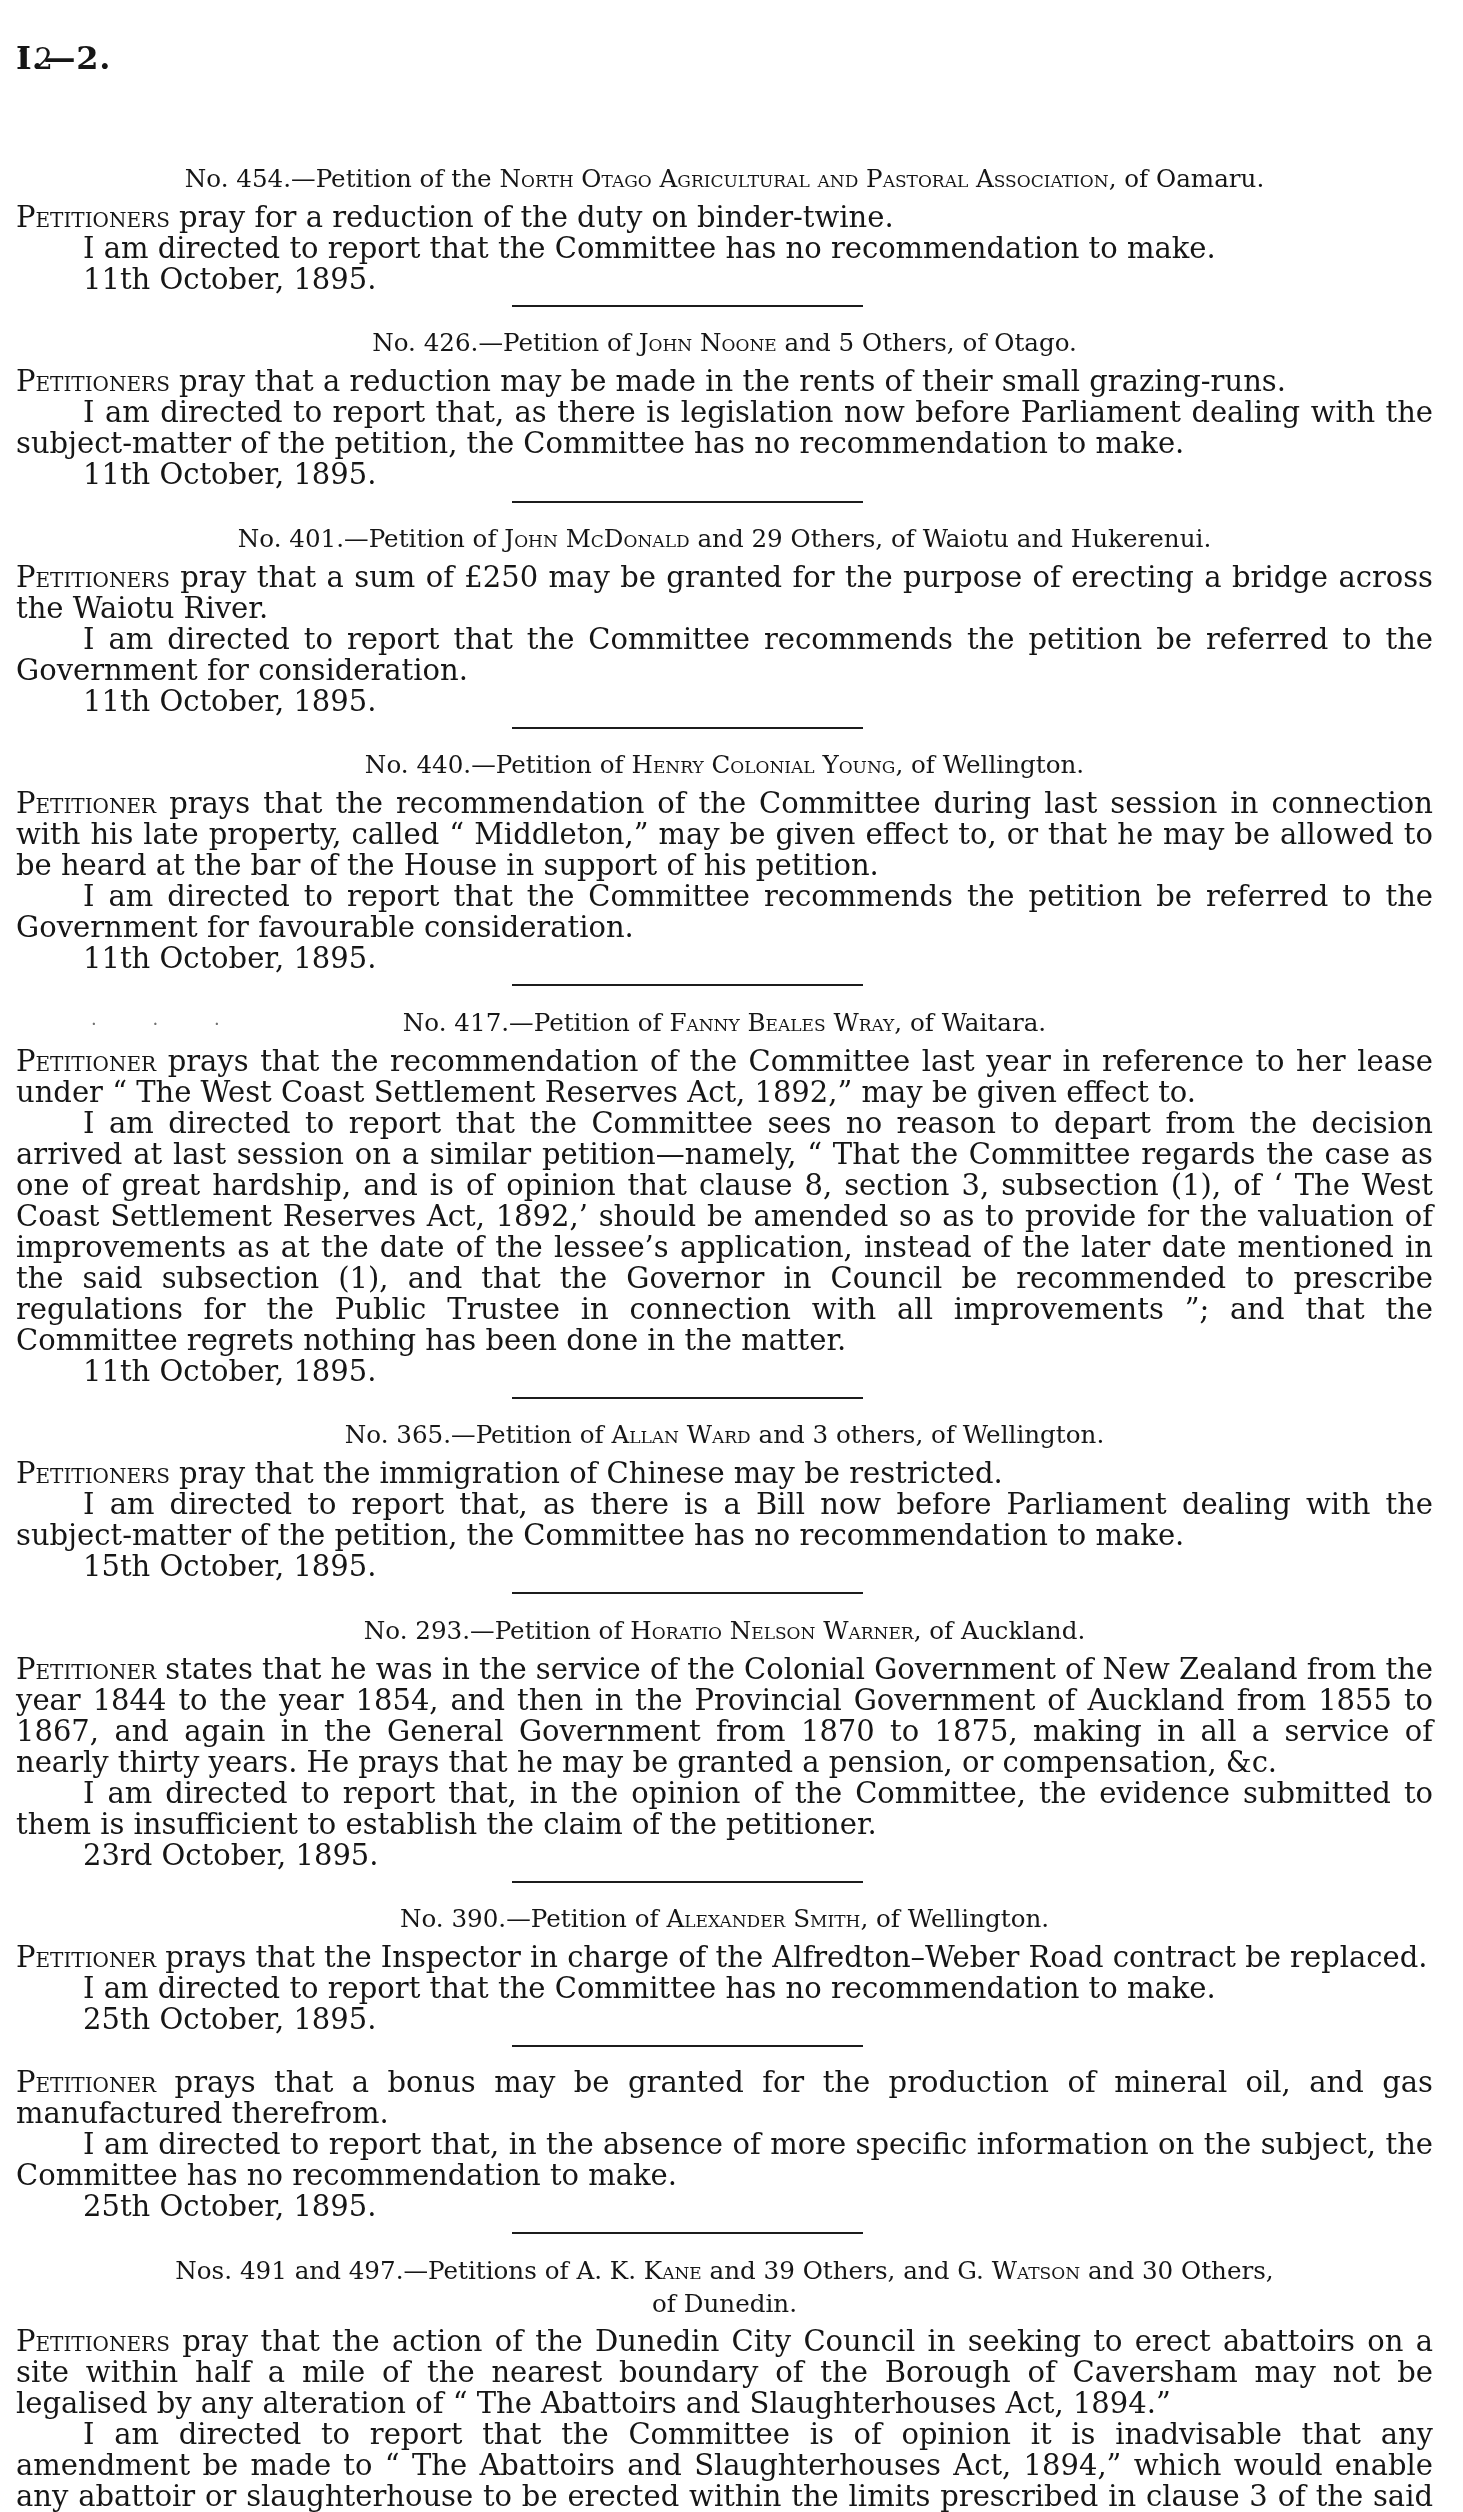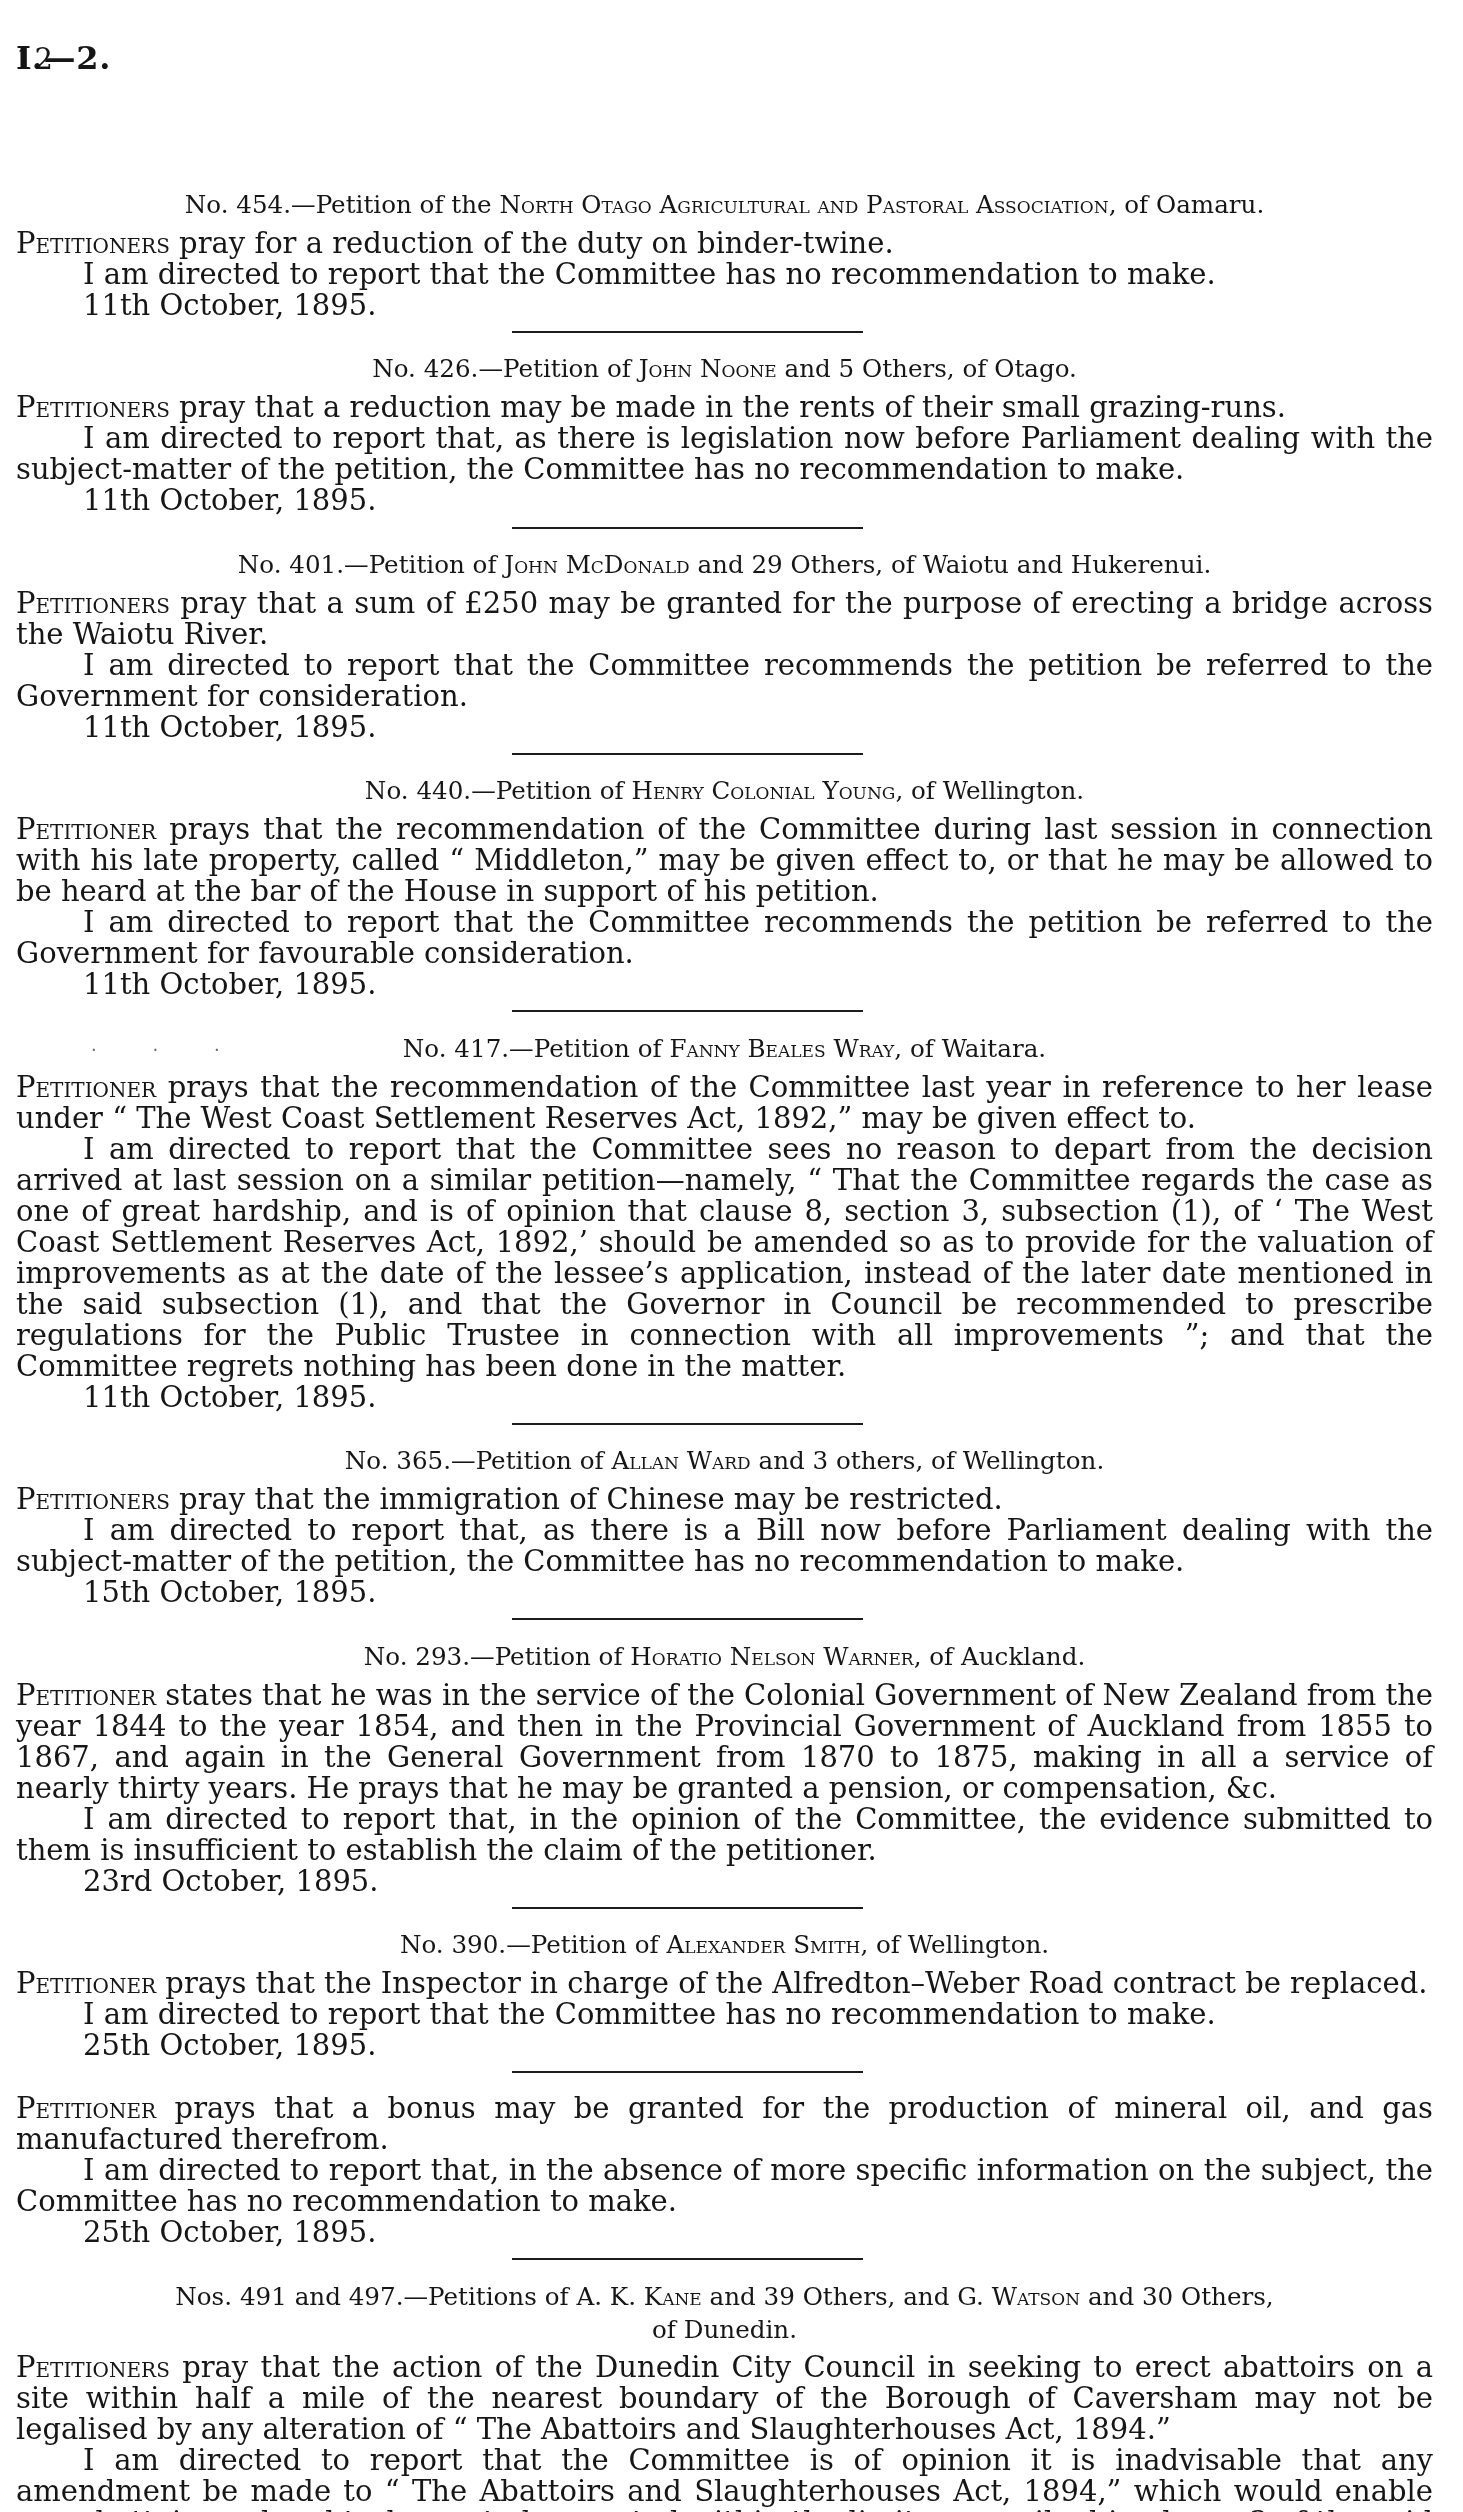--- a/index.html
+++ b/index.html
@@ -24,21 +24,21 @@
     font-weight: bold;
     letter-spacing: 0.7px;
   }
   .pagenum {
     position: absolute;
     left: 0; right: 0; top: 3px;
     text-align: left;
     font-size: 29px;
   }
   .petition { margin-top: 19.4px; }
-  .petition:first-child { margin-top: 95px; }
+  .petition:first-child { margin-top: 69px; }
   .petition h2 {
     position: relative;
     margin: 0 0 6.7px 0;
     text-align: center;
     font-size: 24.6px;
     font-weight: normal;
     line-height: 33px;
   }
   .petition p {
     margin: 0;

